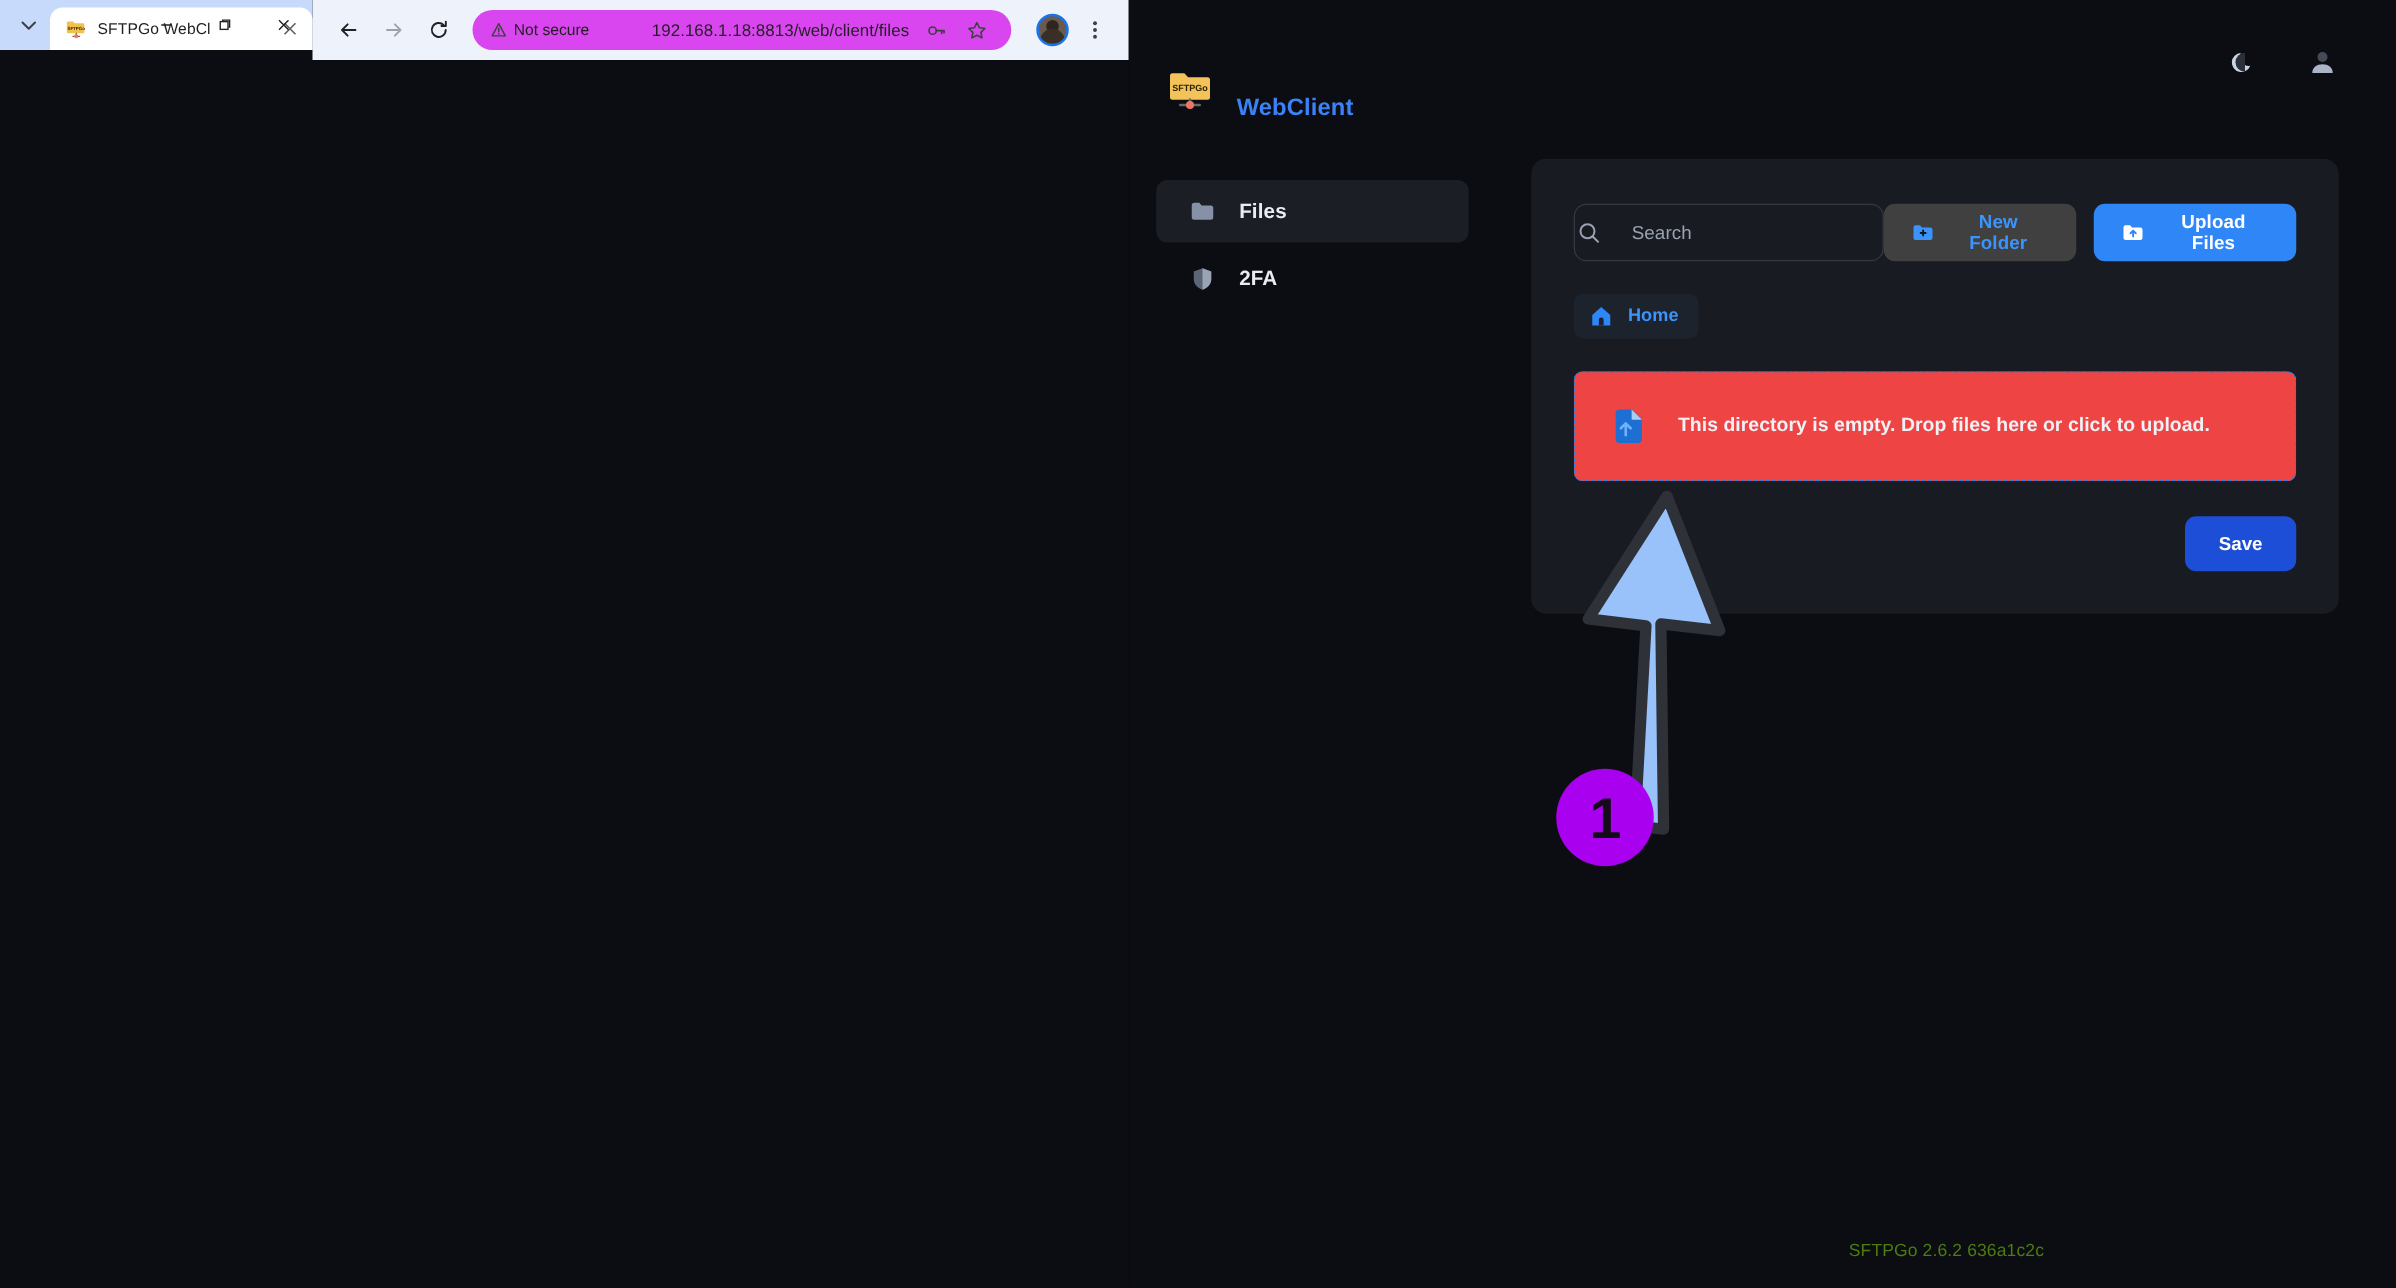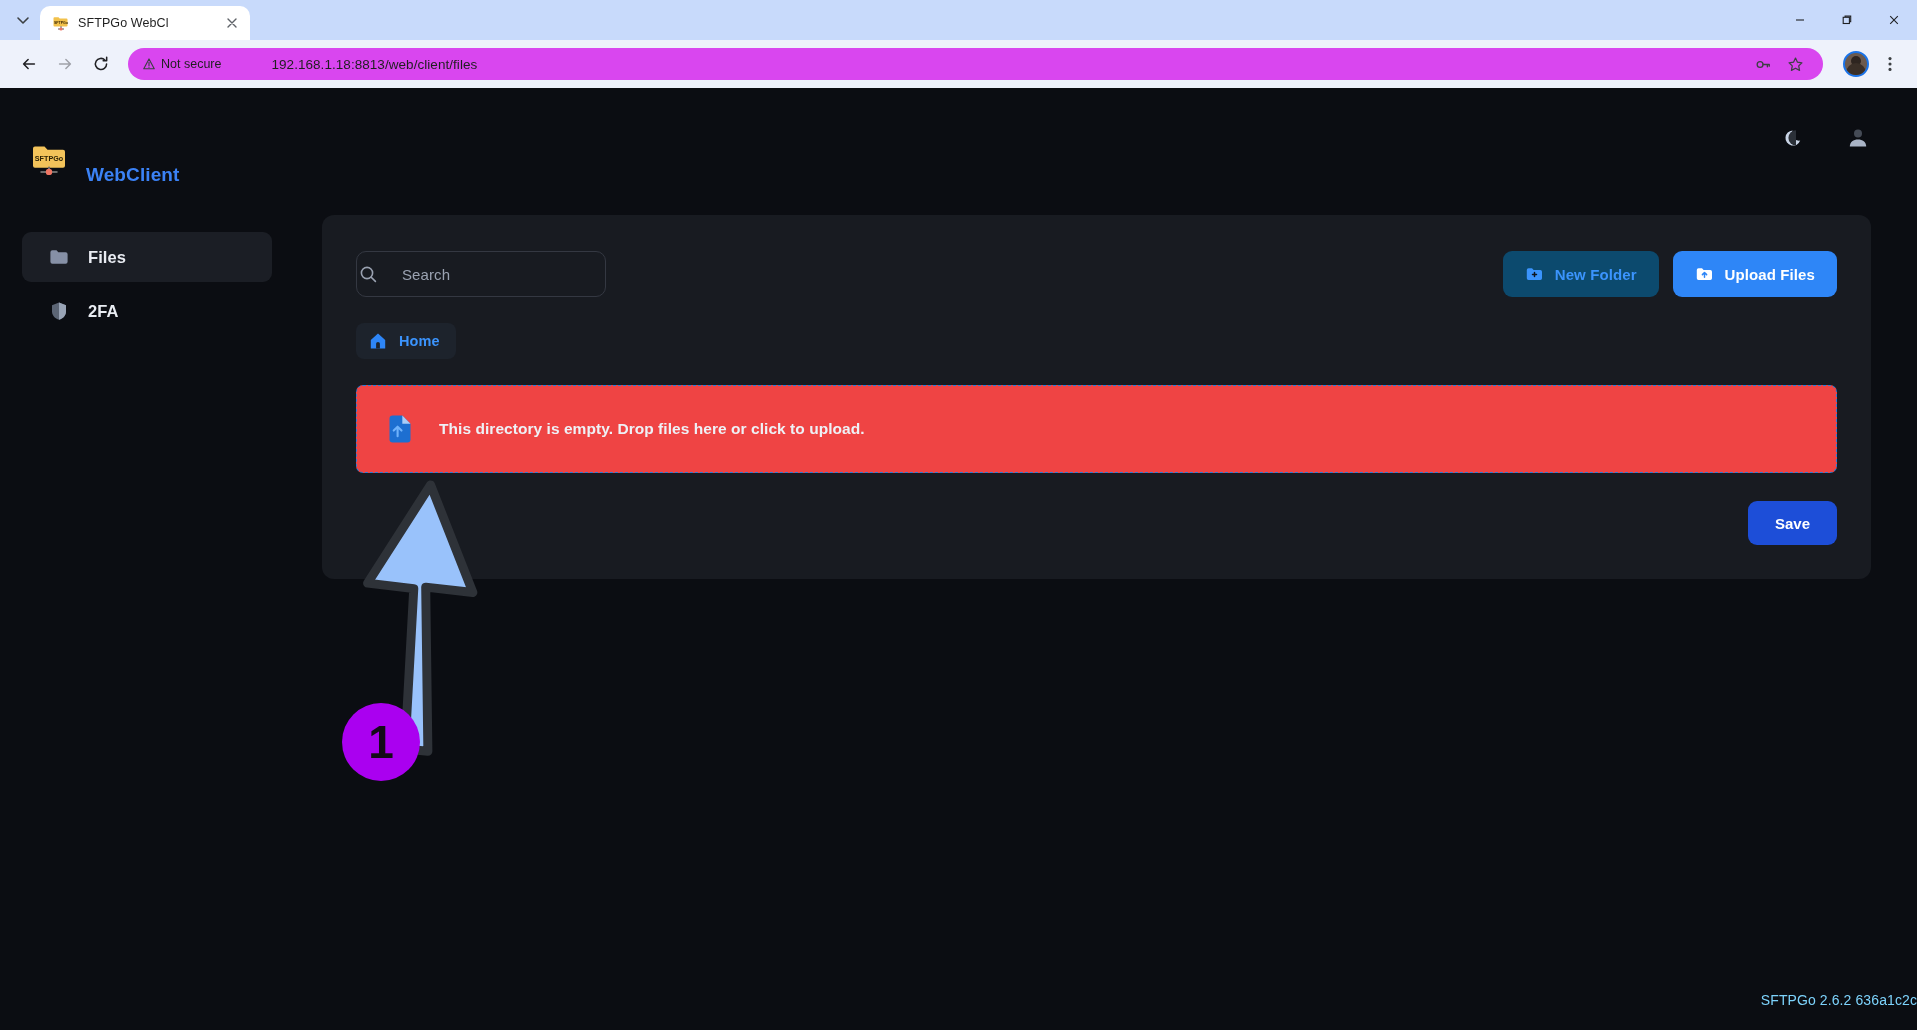--- a/index.html
+++ b/index.html
@@ -4,21 +4,21 @@
 <style>
   * { box-sizing: border-box; margin: 0; padding: 0; }
   html, body {
     width: 1917px; height: 1030px;
     overflow: hidden;
     font-family: "Liberation Sans", sans-serif;
     background: #0b0d12;
   }
 
   
-  .browser { width: 1917px; height: 1030px; display: flex; flex-direction: column; }
+  .browser { width: 1917px; height: 1030px; display: flex; flex-direction: row; }
 
   .tabstrip {
     height: 40px;
     background: #c8dafb;
     display: flex;
     align-items: flex-end;
     padding-left: 6px;
     position: relative;
     flex: 0 0 40px;
   }
@@ -299,21 +299,21 @@
     align-items: center;
     gap: 11px;
     padding: 0 22px;
     font-size: 15px;
     font-weight: 700;
     cursor: pointer;
     border: none;
     letter-spacing: .1px;
     font-family: "Liberation Sans", sans-serif;
   }
-  .btn-secondary { background: #0c4a6e; color: #3b94fd; }
+  .btn-secondary { background: #404040; color: #3b94fd; }
   .btn-primary { background: #2e86f7; color: #ffffff; }
   .btn svg { width: 19px; height: 19px; flex: 0 0 19px; }
 
   .breadcrumb {
     margin-top: 26px;
     display: inline-flex;
     align-items: center;
     gap: 11px;
     background: #1d232c;
     border-radius: 8px;
@@ -365,23 +365,23 @@
     font-weight: 700;
     border: none;
     cursor: pointer;
     font-family: "Liberation Sans", sans-serif;
   }
 
   .page-footer {
     position: absolute;
     bottom: 22px;
     left: 0; right: 0;
-    text-align: right;
+    text-align: center;
     font-size: 14px;
-    color: #7dd3fc;
+    color: #4d7c0f;
     letter-spacing: .1px;
   }
 
   
   .annotation {
     position: absolute;
     left: 0; top: 0;
     width: 1917px; height: 942px;
     pointer-events: none;
   }

